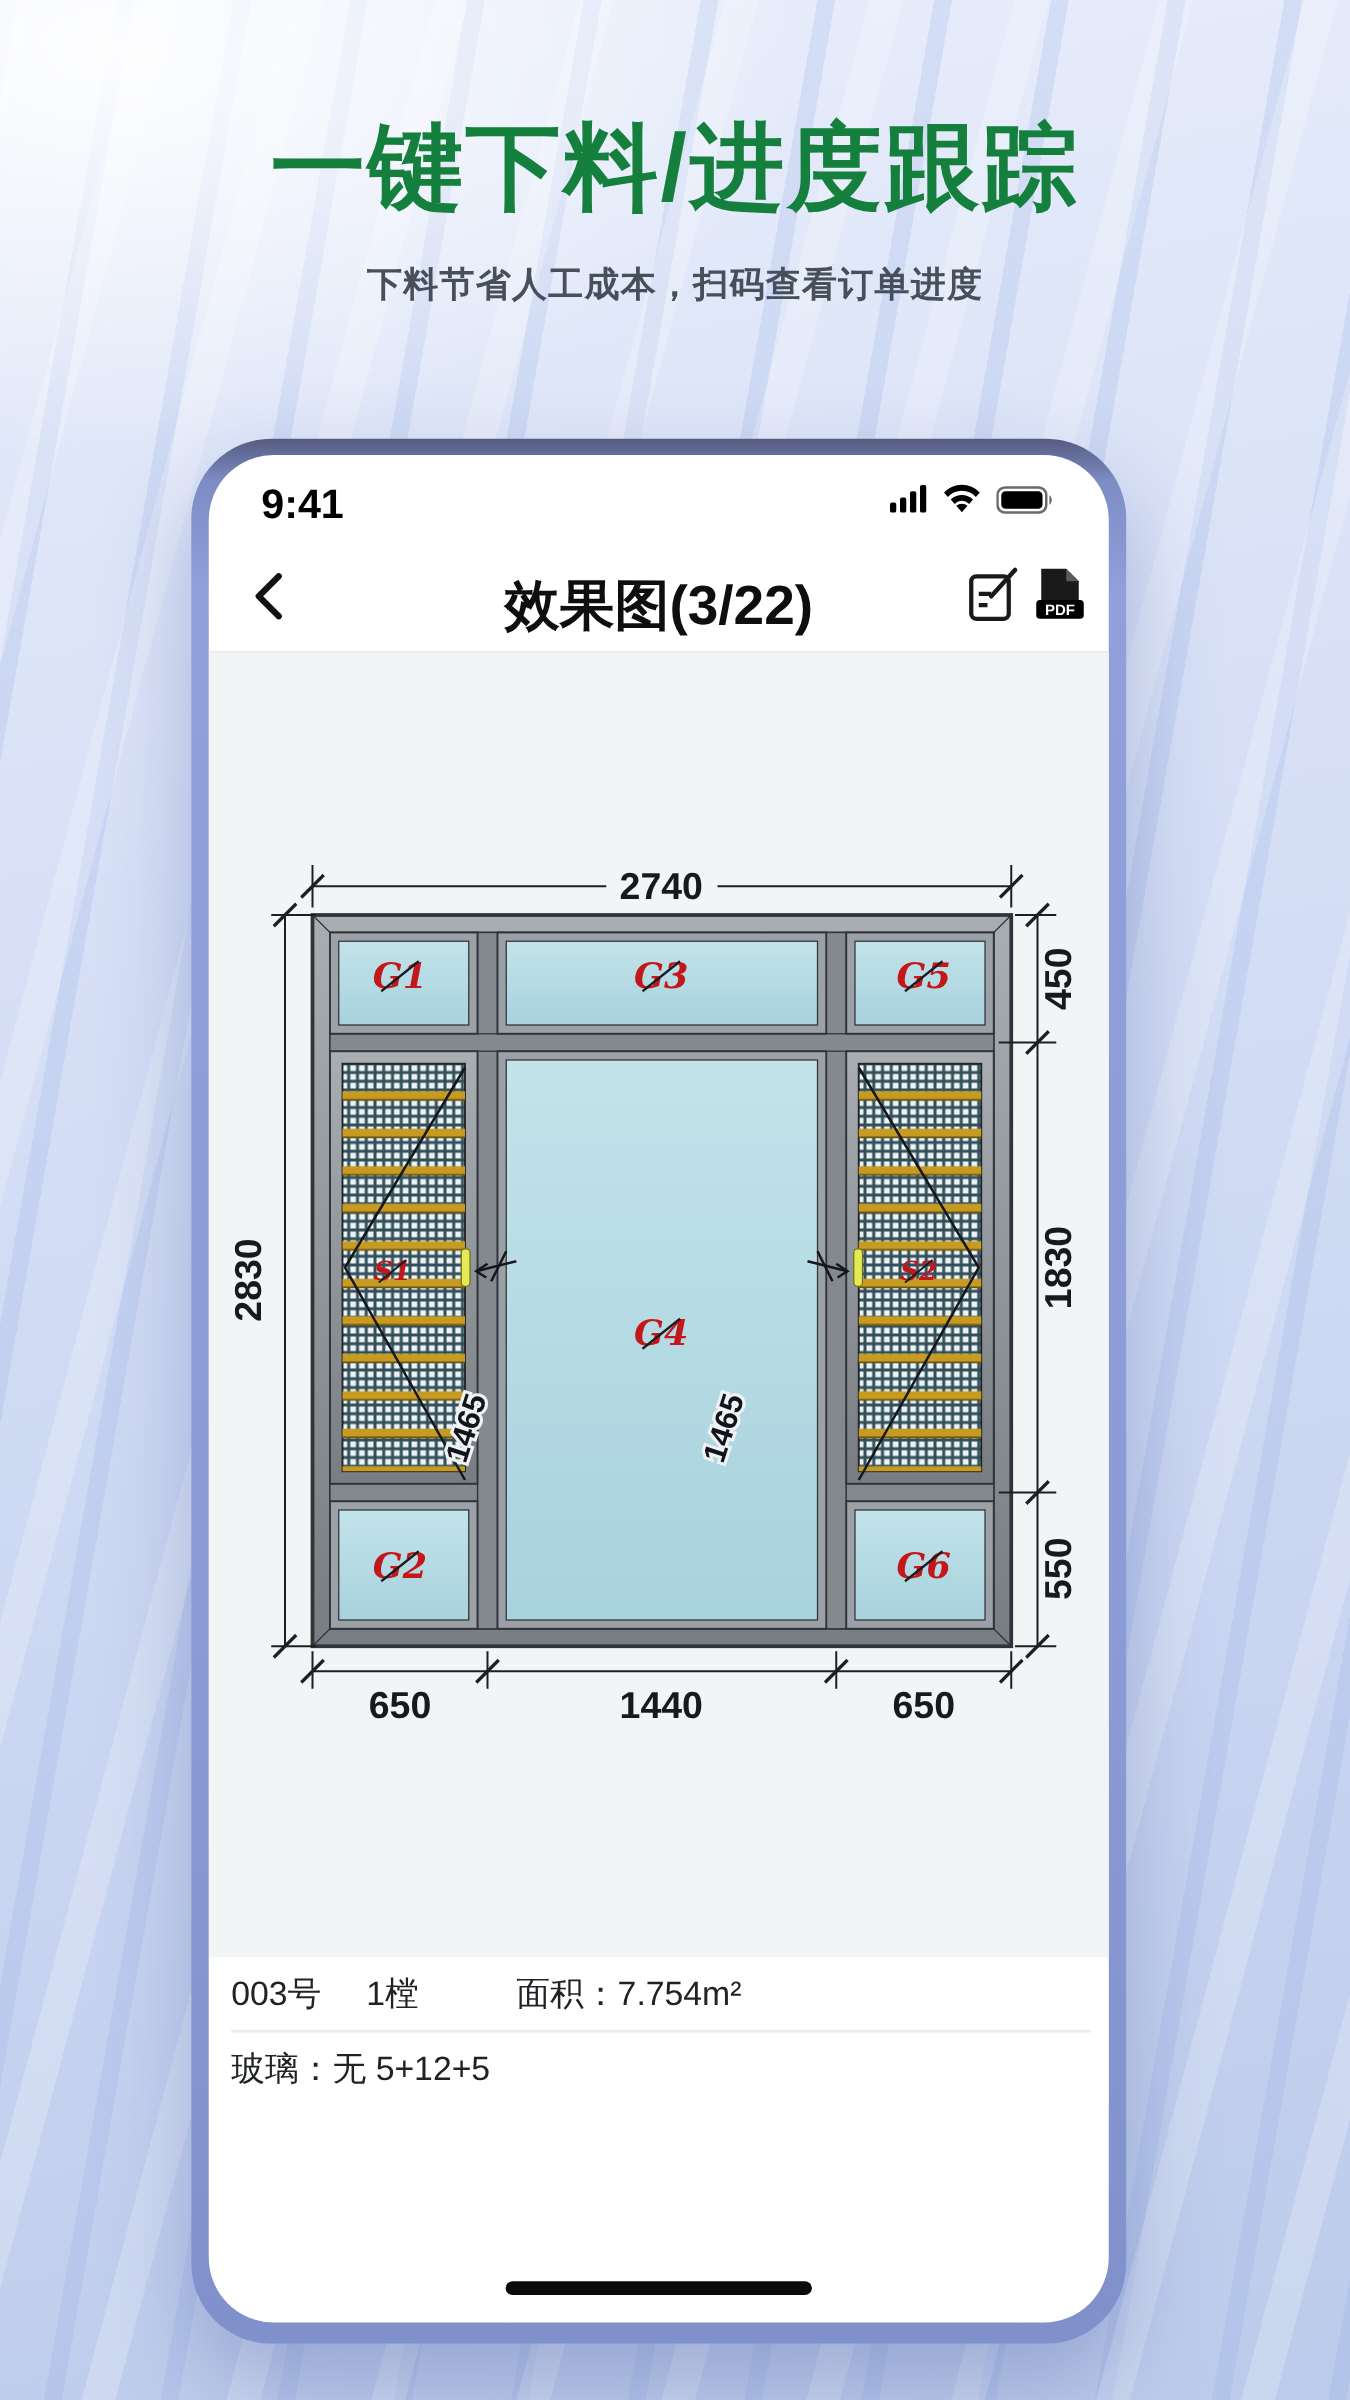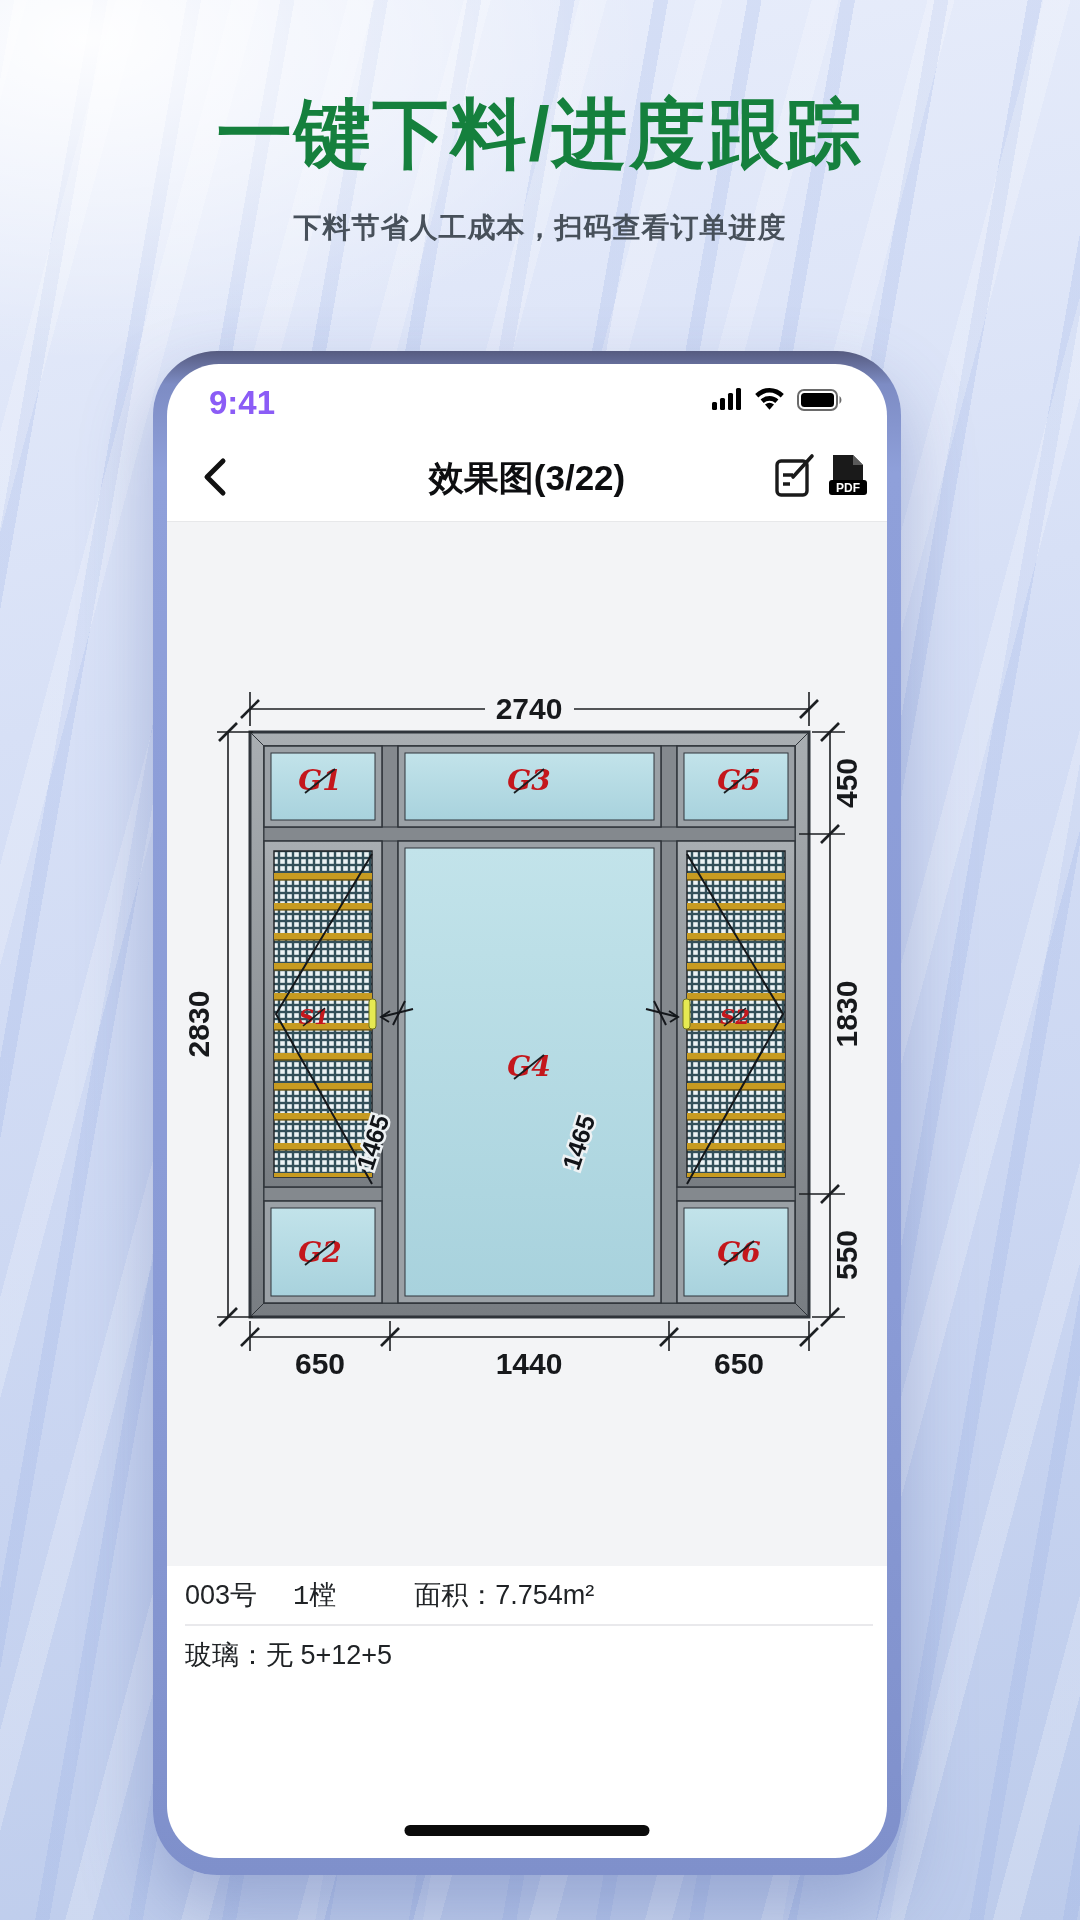--- a/index.html
+++ b/index.html
@@ -25,45 +25,45 @@
     border-radius:64px; padding:13px 14px 17px;
     background:linear-gradient(180deg,#565b80 0%,#7d8cc4 2.2%,#8fa0da 8%,#8a9bd6 62%,#7f90cb 100%);
     box-shadow:0 34px 70px rgba(86,104,168,.38);
   }
   .screen {
     position:relative; width:720px; height:1494px; background:#ffffff;
     border-radius:52px; overflow:hidden;
   }
 
   .statusbar { position:absolute; top:20px; left:0; width:100%; height:40px; }
-  .time { position:absolute; left:42px; top:0; font-size:33px; font-weight:700; color:#8b5cf6; }
+  .time { position:absolute; left:42px; top:0; font-size:33px; font-weight:700; color:#000000; }
   .status-icons { position:absolute; right:44px; top:3px; display:flex; gap:12px; align-items:center; }
 
   .navbar { position:absolute; top:77px; left:0; width:100%; height:72px; }
   .back-btn { position:absolute; left:26px; top:14px; width:44px; height:44px; display:flex; align-items:center; justify-content:center; }
-  .nav-title { position:absolute; left:0; top:14px; width:100%; text-align:center; font-size:35px; font-weight:700; color:#0d0e10; }
+  .nav-title { position:absolute; left:0; top:14px; width:100%; text-align:center; font-size:44px; font-weight:700; color:#0d0e10; }
   .nav-actions { position:absolute; right:18px; top:12px; display:flex; gap:11px; align-items:center; }
   .nav-actions .icon-btn { width:42px; height:46px; display:flex; align-items:center; justify-content:center; }
 
   .canvas-area {
     position:absolute; top:157px; left:0; width:720px; height:1045px;
     background:#f3f4f6; border-top:1px solid #e7e8ea;
   }
   .canvas-area svg { position:absolute; top:0; left:0; }
 
   .dim-text { font:700 30px "Liberation Sans", sans-serif; fill:#17191c; }
   .glabel { font:italic 700 28px "DejaVu Serif", serif; fill:#c4171c; }
   .slabel { font:italic 700 21px "DejaVu Serif", serif; fill:#c4171c; }
   .sashdim { font:700 25px "Liberation Sans", sans-serif; fill:#111418; stroke:#eef2f4; stroke-width:5px; paint-order:stroke; }
 
   .info { position:absolute; left:0; top:1202px; width:720px; background:#fff; }
   .info-row { display:flex; align-items:center; height:58px; padding:0 18px; font-size:27px; color:#202326; }
   .divider { height:1px; background:#e9e9ec; margin:0 14px 0 18px; }
   .r1-no { margin-right:36px; }
-  .r1-count { margin-right:78px;font-family:Liberation Mono, monospace; }
+  .r1-count { margin-right:78px; }
 
   .home-indicator {
     position:absolute; left:50%; transform:translateX(-50%);
     bottom:22px; width:245px; height:11px; border-radius:6px; background:#0b0b0b;
   }
 </style>
 </head>
 <body>
 
 <div class="hero">

